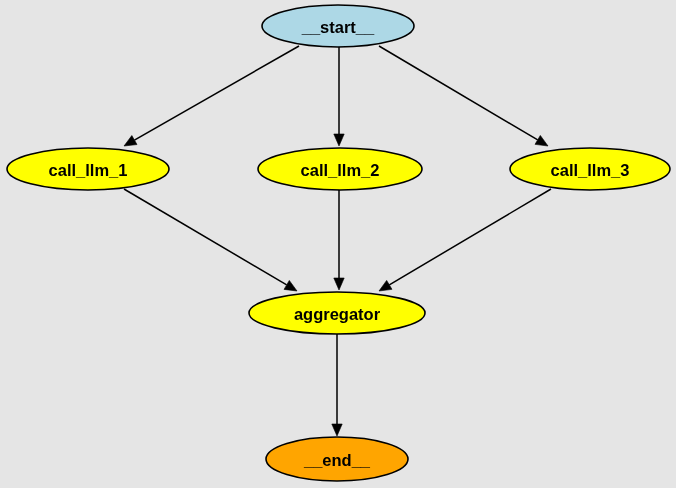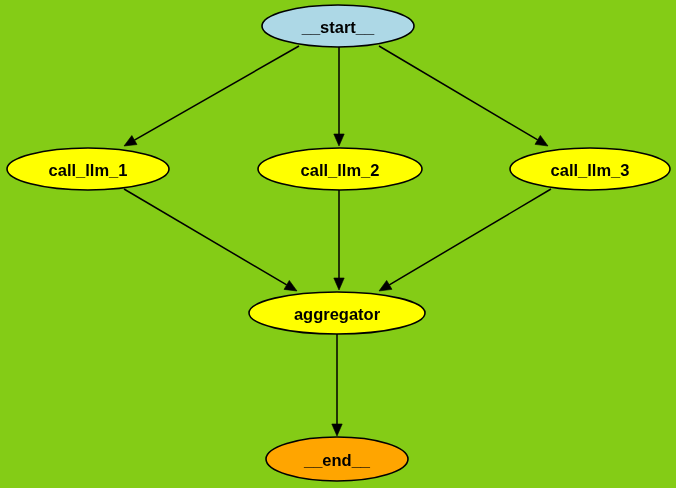--- a/index.html
+++ b/index.html
@@ -11,21 +11,21 @@
   body {
     width: 676px;
     height: 488px;
     overflow: hidden;
     font-family: "Liberation Sans", sans-serif;
   }
   #graph-canvas {
     position: relative;
     width: 676px;
     height: 488px;
-    background: #84cc16;
+    background: #e5e5e5;
   }
   #graph-svg {
     position: absolute;
     top: 0;
     left: 0;
     width: 676px;
     height: 488px;
     display: block;
   }
   .node-ellipse {

